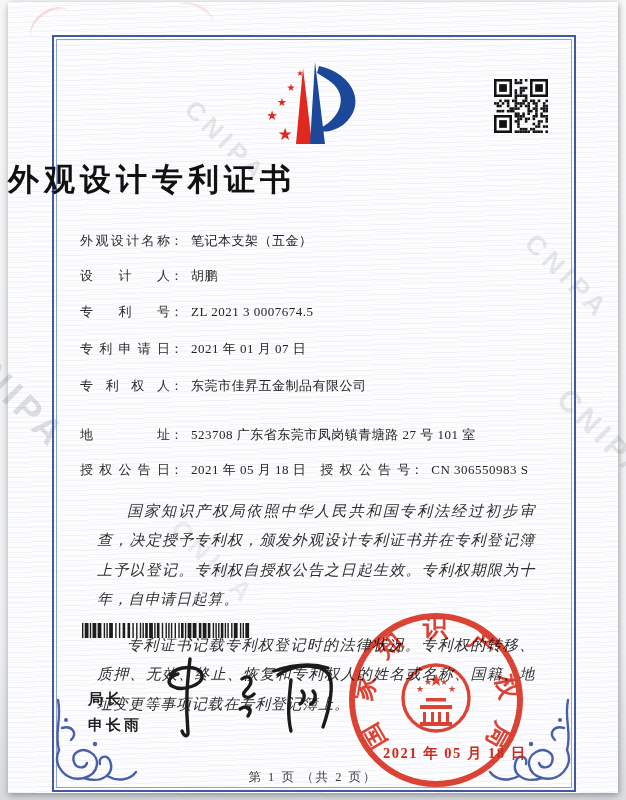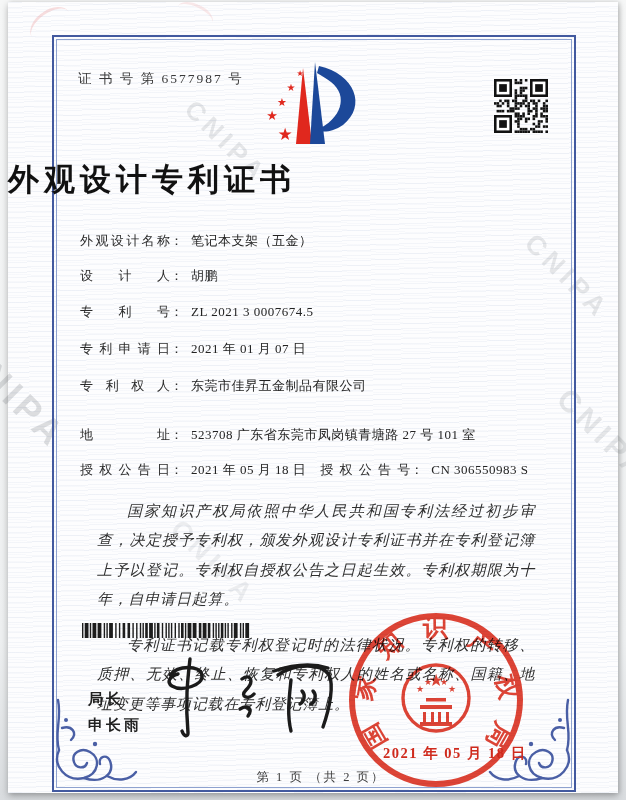--- a/index.html
+++ b/index.html
@@ -59,21 +59,21 @@
     font-family:"Liberation Sans",sans-serif;font-size:15px;font-weight:700;
     color:#222;letter-spacing:3px;line-height:1.75;
   }
   .signature{position:absolute;left:142px;top:645px;width:200px;height:95px;z-index:3;}
   .seal{position:absolute;left:338px;top:608px;width:180px;height:180px;z-index:4;opacity:0.93;mix-blend-mode:multiply;}
   .sealdate{
     position:absolute;left:375px;top:742px;z-index:5;
     font-size:14.5px;letter-spacing:1.5px;color:#cf2a1d;font-weight:bold;white-space:nowrap;
   }
   .footer{
-    position:absolute;left:8px;top:767px;width:100%;text-align:center;z-index:3;
+    position:absolute;left:0;top:767px;width:100%;text-align:center;z-index:3;
     font-size:12.5px;letter-spacing:2px;color:#3c3c3c;
   }
   .flourish{position:absolute;z-index:3;}
 </style>
 </head>
 <body>
 
 <div class="page">
 
   <div class="smudge" style="left:20px;top:8px;width:45px;height:26px;transform:rotate(-35deg);"></div>
@@ -105,21 +105,20 @@
       <path d="M6,2 C10,22 2,34 7,52"></path>
       <path d="M7,52 C0,68 14,84 32,80 C47,76 49,60 38,54 C29,49 19,55 22,64 C24,71 33,71 35,65"></path>
       <path d="M10,30 C20,27 26,35 19,42"></path>
       <path d="M32,80 C50,86 63,76 58,63 C55,56 46,58 48,66"></path>
       <path d="M55,78 C66,84 78,82 84,74"></path>
       <circle cx="14" cy="22" r="2" fill="#4a5fa5" stroke="none"></circle>
       <circle cx="43" cy="46" r="2.2" fill="#4a5fa5" stroke="none"></circle>
     </g>
   </svg>
 
-  <div class="certno">证 书 号 第 6577987 号</div>
 
   <svg class="qr" id="qr" viewBox="0 0 54.6 54.6">
       <rect x="20.8" y="0" width="2.6" height="2.6" fill="#121212"></rect>
       <rect x="26" y="0" width="2.6" height="2.6" fill="#121212"></rect>
       <rect x="31.200000000000003" y="0" width="2.6" height="2.6" fill="#121212"></rect>
       <rect x="20.8" y="2.6" width="2.6" height="2.6" fill="#121212"></rect>
       <rect x="23.400000000000002" y="2.6" width="2.6" height="2.6" fill="#121212"></rect>
       <rect x="26" y="2.6" width="2.6" height="2.6" fill="#121212"></rect>
       <rect x="26" y="7.800000000000001" width="2.6" height="2.6" fill="#121212"></rect>
       <rect x="28.6" y="7.800000000000001" width="2.6" height="2.6" fill="#121212"></rect>

